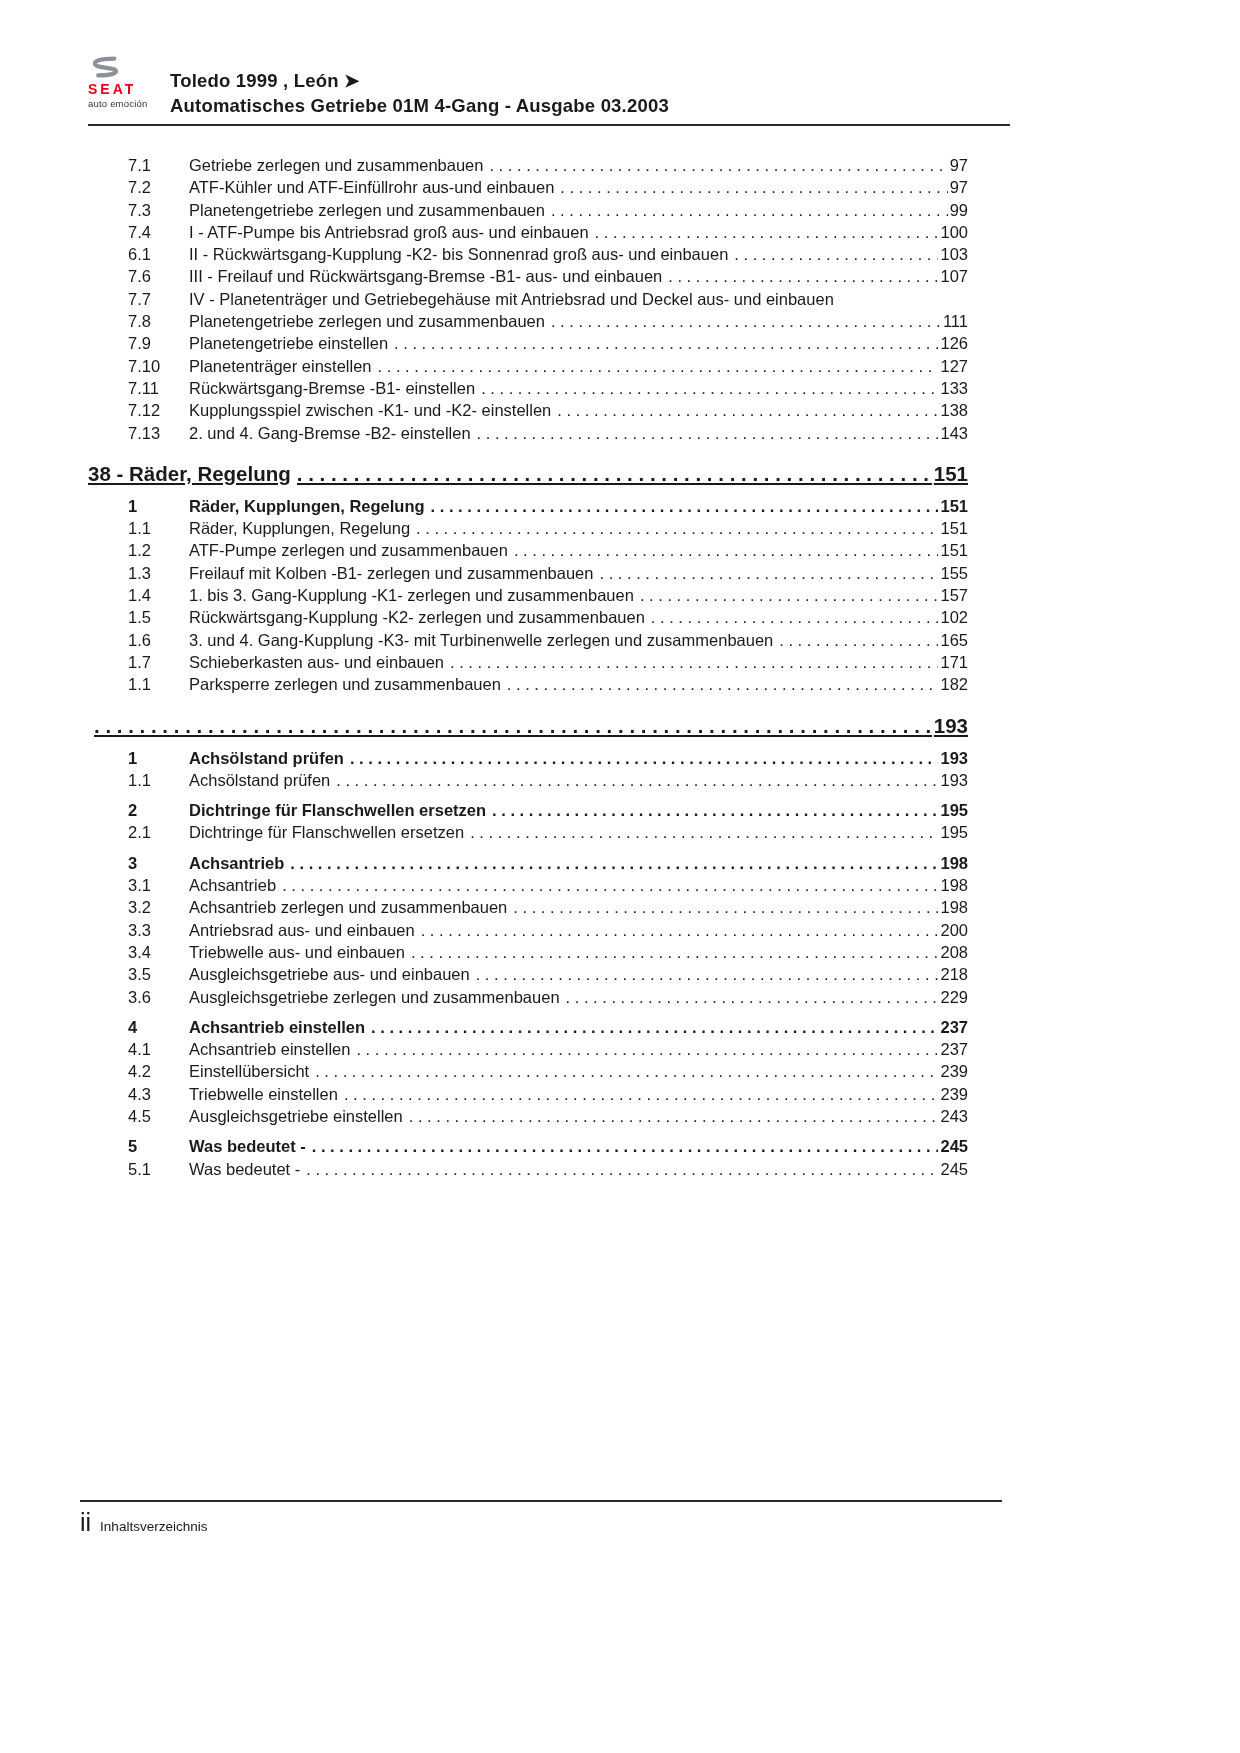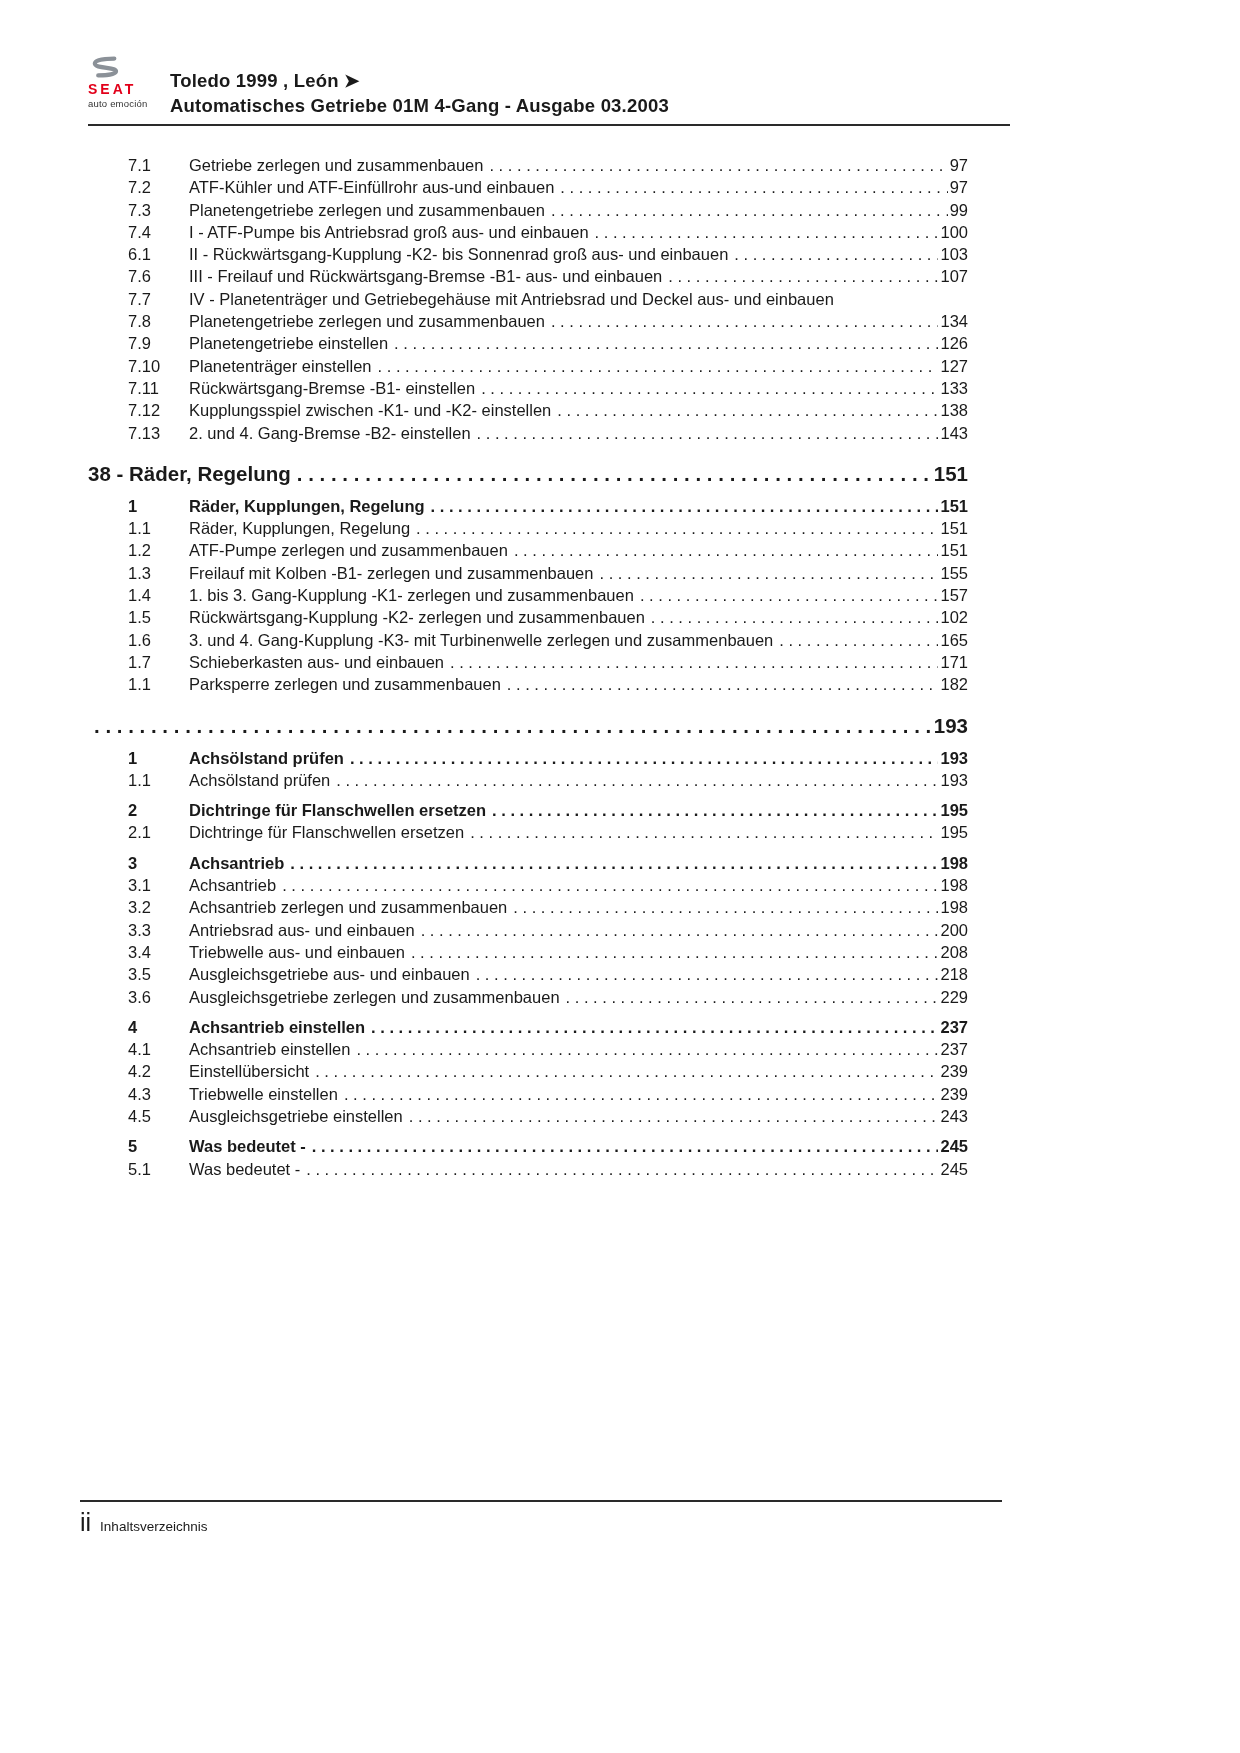--- a/index.html
+++ b/index.html
@@ -38,20 +38,21 @@
   }
   .leader::after{
     content:". . . . . . . . . . . . . . . . . . . . . . . . . . . . . . . . . . . . . . . . . . . . . . . . . . . . . . . . . . . . . . . . . . . . . . . . . . . . . . . . . . . . . . . . . . . . . . . . . . . . . . . . . . . . . . . . . . . . . . . . . . . . . . . . . . . . . . . . . . . . . . . . . . . . . . . .";
   }
   .page-num{flex-shrink:0;}
   .toc-chapter{
     display:flex;align-items:baseline;
     font-weight:700;font-size:20.5px;line-height:26px;
     margin-top:17px;margin-bottom:8px;
     padding-right:42px;
+    text-decoration:underline;
   }
   .toc-chapter .ch-label{flex-shrink:0;}
   
   .footer{position:absolute;left:80px;top:1494px;width:922px;}
   .footer-line{display:flex;align-items:baseline;margin-top:8px;}
   .footer-page{font-size:25px;line-height:1;}
   .footer-text{font-size:13.5px;margin-left:9px;}
 </style>
 </head>
 <body>
@@ -115,21 +116,21 @@
             <span class="page-num">107</span>
           </div>
           <div class="toc-row">
             <span class="num">7.7</span>
             <span class="title">IV - Planetenträger und Getriebegehäuse mit Antriebsrad und Deckel aus- und einbauen</span>
           </div>
           <div class="toc-row">
             <span class="num">7.8</span>
             <span class="title">Planetengetriebe zerlegen und zusammenbauen</span>
             <span class="leader"></span>
-            <span class="page-num">134</span>
+            <span class="page-num">111</span>
           </div>
           <div class="toc-row">
             <span class="num">7.9</span>
             <span class="title">Planetengetriebe einstellen</span>
             <span class="leader"></span>
             <span class="page-num">126</span>
           </div>
           <div class="toc-row">
             <span class="num">7.10</span>
             <span class="title">Planetenträger einstellen</span>

